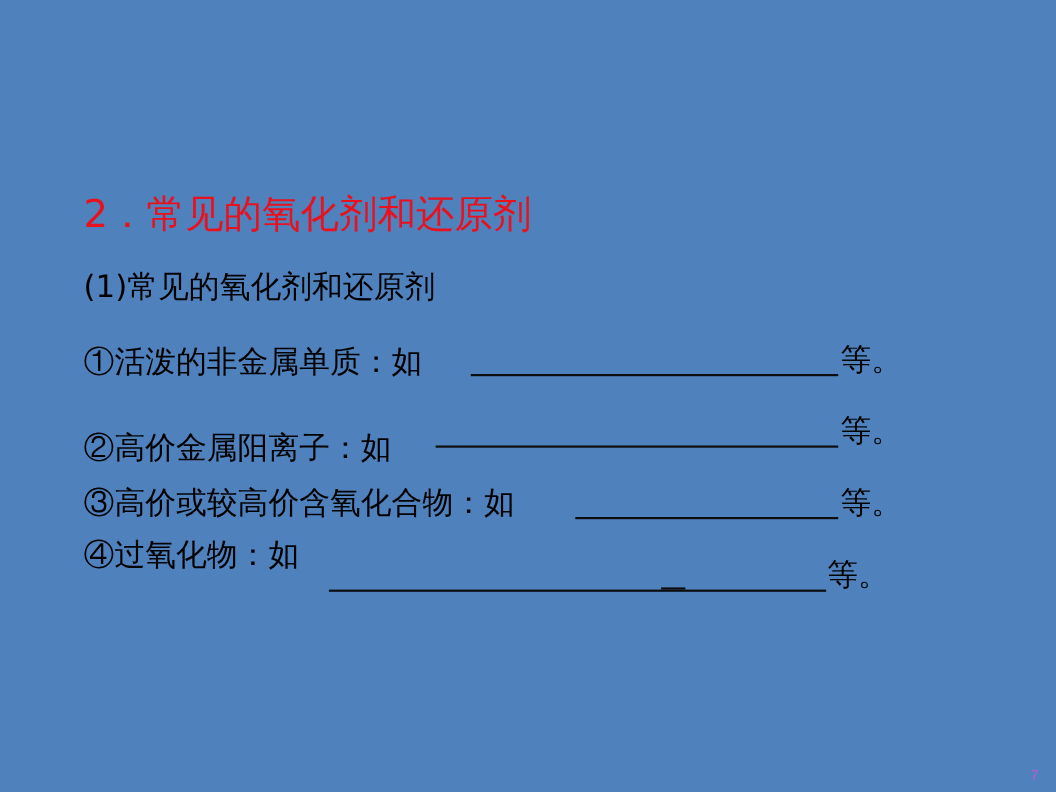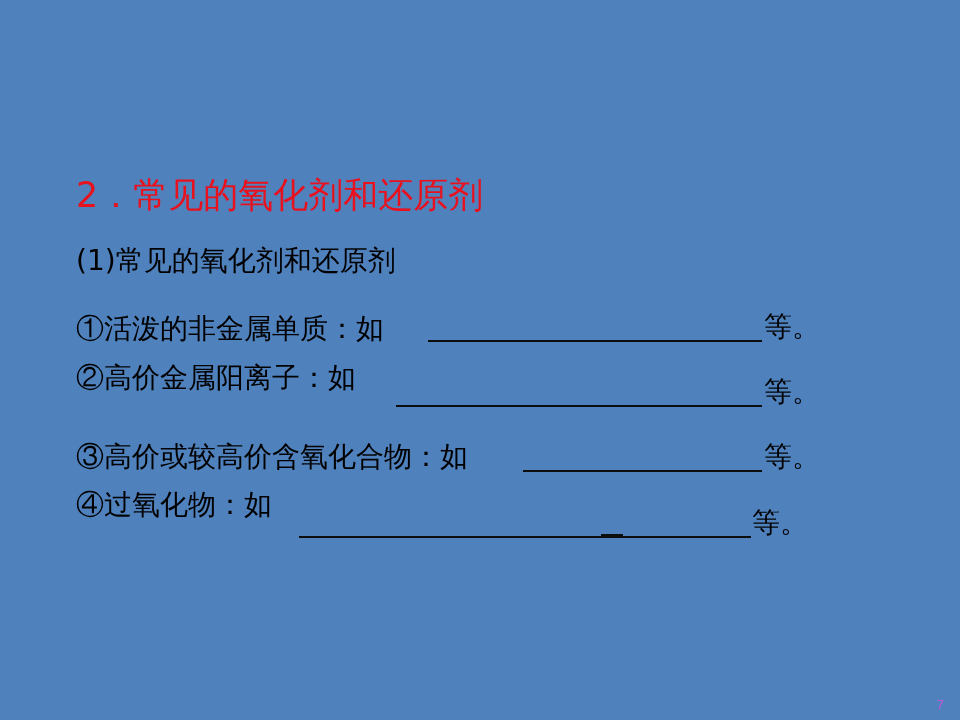--- a/index.html
+++ b/index.html
@@ -27,21 +27,21 @@
 </head>
 <body>
 
 <div class="line heading" style="top:178px;">2．常见的氧化剂和还原剂</div>
 <div class="line sub" style="top:244px;">(1)常见的氧化剂和还原剂</div>
 
 <div class="line" style="top:312px;">①活泼的非金属单质：如</div>
 <div class="blank" style="left:428px; width:334px; top:340px;"></div>
 <div class="tail" style="left:764px; top:310px;">等。</div>
 
-<div class="line" style="top:361px;">②高价金属阳离子：如</div>
+<div class="line" style="top:390px;">②高价金属阳离子：如</div>
 <div class="blank" style="left:396px; width:366px; top:405px;"></div>
 <div class="tail" style="left:764px; top:375px;">等。</div>
 
 <div class="line" style="top:440px;text-align:center;">③高价或较高价含氧化合物：如</div>
 <div class="blank" style="left:523px; width:239px; top:470px;"></div>
 <div class="tail" style="left:764px; top:440px;">等。</div>
 
 <div class="line" style="top:488px;">④过氧化物：如</div>
 <div class="blank" style="left:299px; width:452px; top:536px;"></div>
 <div class="blank" style="left:601px; width:22px; top:534px;"></div>

